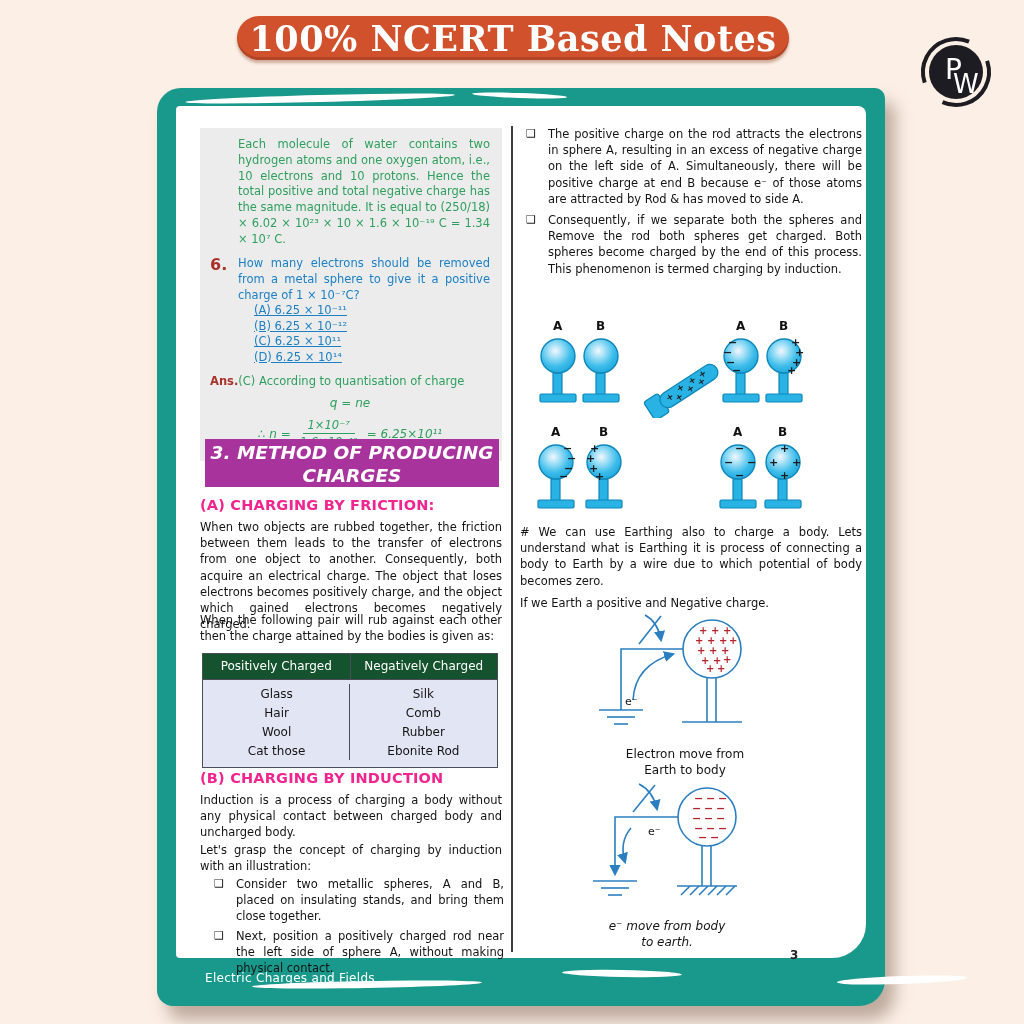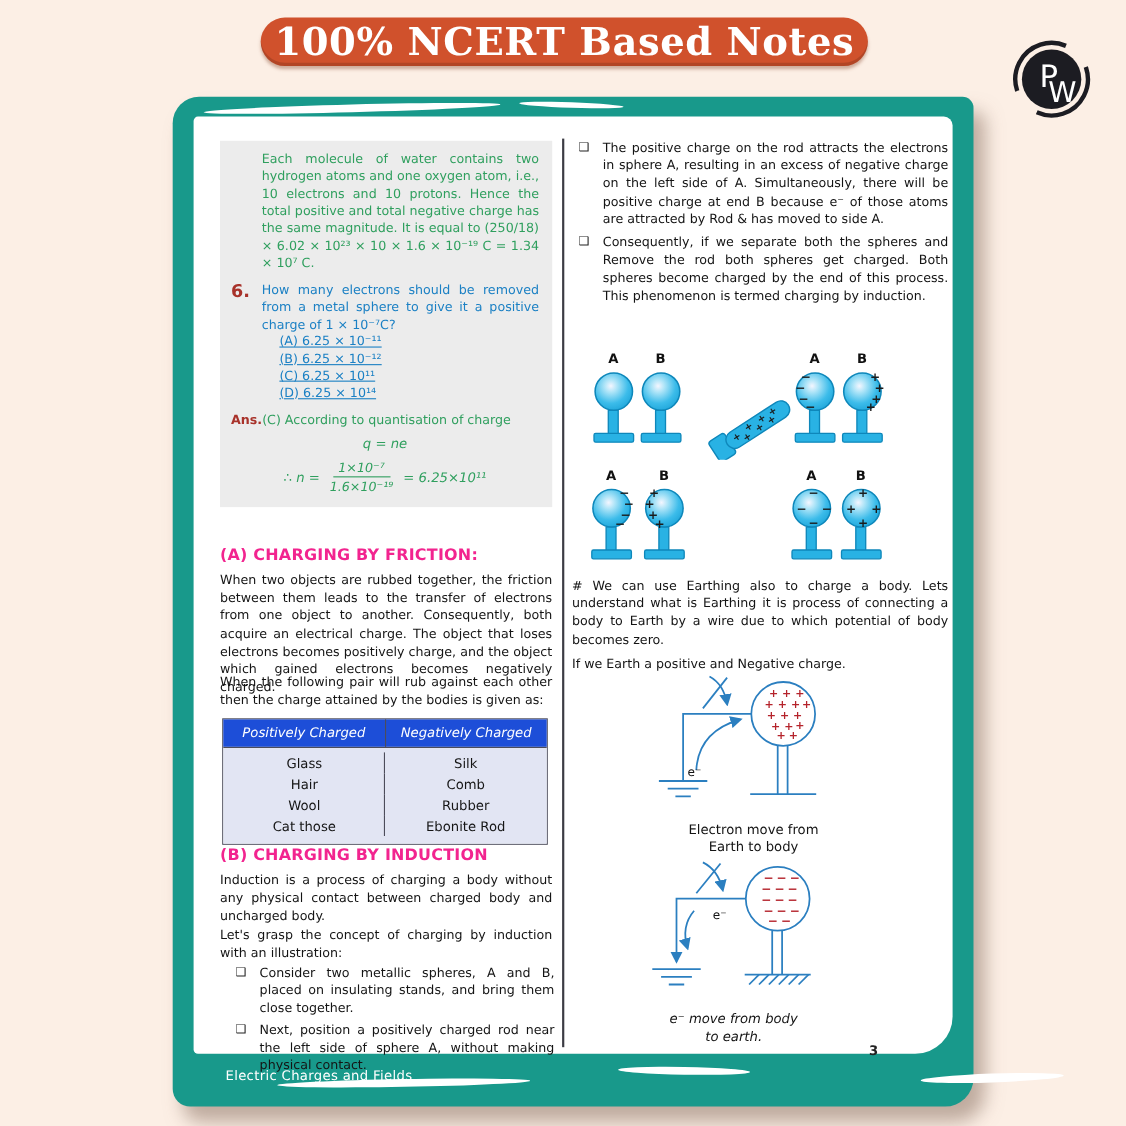--- a/index.html
+++ b/index.html
@@ -46,21 +46,21 @@
 
   
   .method-box{left:29px;top:333px;width:294px;height:48px;background:#a8339c;color:#fff;
     font-style:italic;font-weight:bold;font-size:18.5px;text-align:center;line-height:23px;padding-top:2px;box-sizing:border-box;}
 
   
   .vdivider{left:335px;top:20px;width:1.5px;height:826px;background:#3c3c44;}
 
   
   .dtable{left:26px;top:547px;width:296px;border:1.5px solid #4c4c5a;box-sizing:border-box;}
-  .dt-head{display:flex;background:#1d4ed8;font-style:italic;}
+  .dt-head{display:flex;background:#14532d;}
   .dt-hcell{flex:1;color:#fff;font-size:12px;text-align:center;padding:5px 0 6px;}
   .dt-hcell + .dt-hcell{border-left:1.5px solid #4c4c5a;}
   .dt-body{background:#e2e5f3;border-top:1.5px solid #4c4c5a;padding:4px 0 7px;}
   .dt-row{display:flex;}
   .dt-cell{flex:1;text-align:center;font-size:12px;padding:2.5px 0;}
   .dt-cell + .dt-cell{border-left:1.5px solid #4c4c5a;margin-left:-1.5px;}
 
   
   .bullet{display:flex;margin-bottom:3px;}
   .bullet .glyph{flex:none;width:14px;margin-right:8px;font-size:11px;line-height:16px;color:#222;}
@@ -127,20 +127,24 @@
       <div class="eqrow green">
         <span>∴  n =</span>
         <span class="frac">
           <span class="num">1×10⁻⁷</span>
           <span class="den">1.6×10⁻¹⁹</span>
         </span>
         <span>= 6.25×10¹¹</span>
       </div>
     </div>
 
+    <div class="abs method-box">
+      <div>3. METHOD OF PRODUCING</div>
+      <div>CHARGES</div>
+    </div>
 
     <div class="abs mag-head" style="left:24px;top:391px;">(A) CHARGING BY FRICTION:</div>
     <div class="abs para" style="left:24px;top:413px;width:302px;">When two objects are rubbed together, the friction between them leads to the transfer of electrons from one object to another. Consequently, both acquire an electrical charge. The object that loses electrons becomes positively charge, and the object which gained electrons becomes negatively charged.</div>
     <div class="abs para" style="left:24px;top:506px;width:302px;">When the following pair will rub against each other then the charge attained by the bodies is given as:</div>
 
     <div class="abs dtable">
       <div class="dt-head">
         <div class="dt-hcell">Positively Charged</div>
         <div class="dt-hcell">Negatively Charged</div>
       </div>

